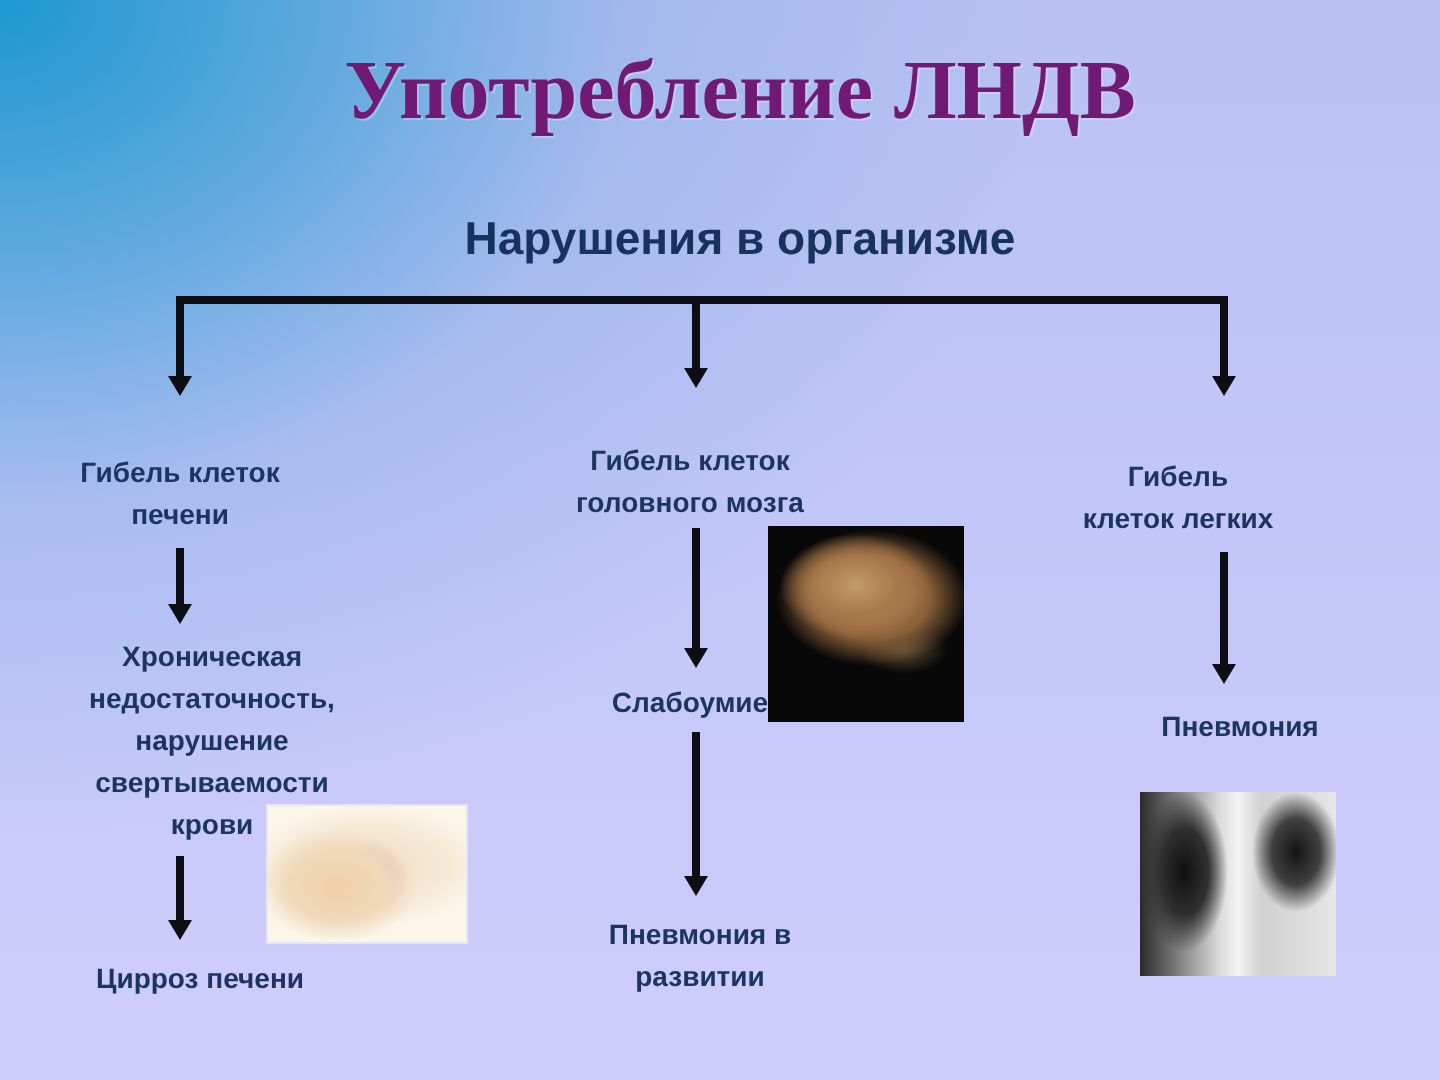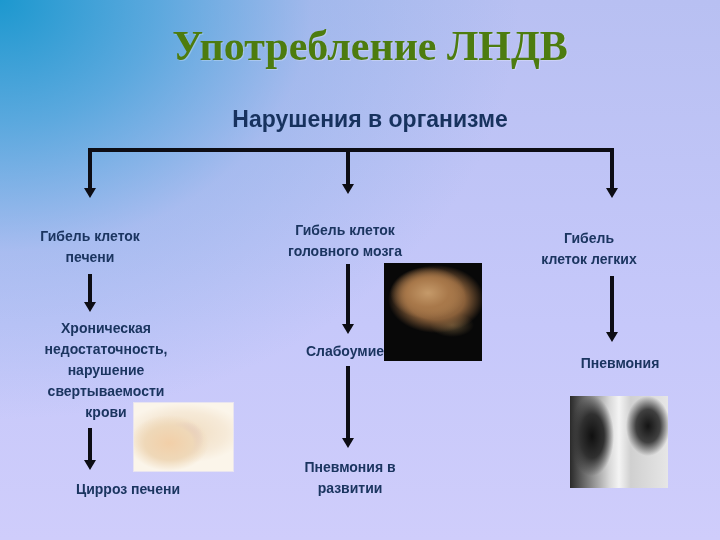--- a/index.html
+++ b/index.html
@@ -8,21 +8,21 @@
     background:
       radial-gradient(ellipse 520px 420px at 0px 0px, rgba(20,150,205,0.95) 0%, rgba(60,160,215,0.75) 30%, rgba(120,170,225,0.35) 60%, rgba(190,195,245,0) 100%),
       linear-gradient(180deg, #b8c0f2 0%, #c6c8fa 60%, #cfcdfb 100%);
     font-family: "Liberation Sans", sans-serif;
     color: #14305a;
   }
   .abs { position: absolute; }
   .title {
     left: 0; width: 720px; top: 22px; text-align: center;
     font-family: "Liberation Serif", serif; font-weight: bold; font-size: 42px;
-    color: #4d7c0f; letter-spacing: 0px; padding-left: 20px; box-sizing: border-box;
+    color: #701a75; letter-spacing: 0px; padding-left: 20px; box-sizing: border-box;
     text-shadow: 1px 1px 0 rgba(255,255,255,0.25);
   }
   .subtitle {
     left: 0; width: 740px; top: 106px; text-align: center;
     font-weight: bold; font-size: 23px; color: #17325e;
   }
   .line { background: #0d0d14; position: absolute; }
   .arrow {
     position: absolute; width: 0; height: 0;
     border-left: 6px solid transparent; border-right: 6px solid transparent;
@@ -83,21 +83,21 @@
   <div class="arrow" style="left:606px; top:332px;"></div>
 </div>
 
 <div class="node" style="left:10px; top:226px; width:160px; white-space:pre-line;">Гибель клеток
 печени</div>
 <div class="node" style="left:16px; top:318px; width:180px; white-space:pre-line;">Хроническая
 недостаточность,
 нарушение
 свертываемости
 крови</div>
-<div class="node" style="left:20px; top:479px; width:160px; white-space:pre-line;text-align:right;">Цирроз печени</div>
+<div class="node" style="left:20px; top:479px; width:160px; white-space:pre-line;">Цирроз печени</div>
 <div class="img liver" style="left:133px; top:402px; width:99px; height:68px;"></div>
 
 <div class="node" style="left:260px; top:220px; width:170px; white-space:pre-line;">Гибель клеток
 головного мозга</div>
 <div class="node" style="left:270px; top:341px; width:150px; white-space:pre-line;">Слабоумие</div>
 <div class="node" style="left:270px; top:457px; width:160px; white-space:pre-line;">Пневмония в
 развитии</div>
 <div class="img brain" style="left:384px; top:263px; width:98px; height:98px;"></div>
 
 <div class="node" style="left:514px; top:228px; width:150px; white-space:pre-line;">Гибель

